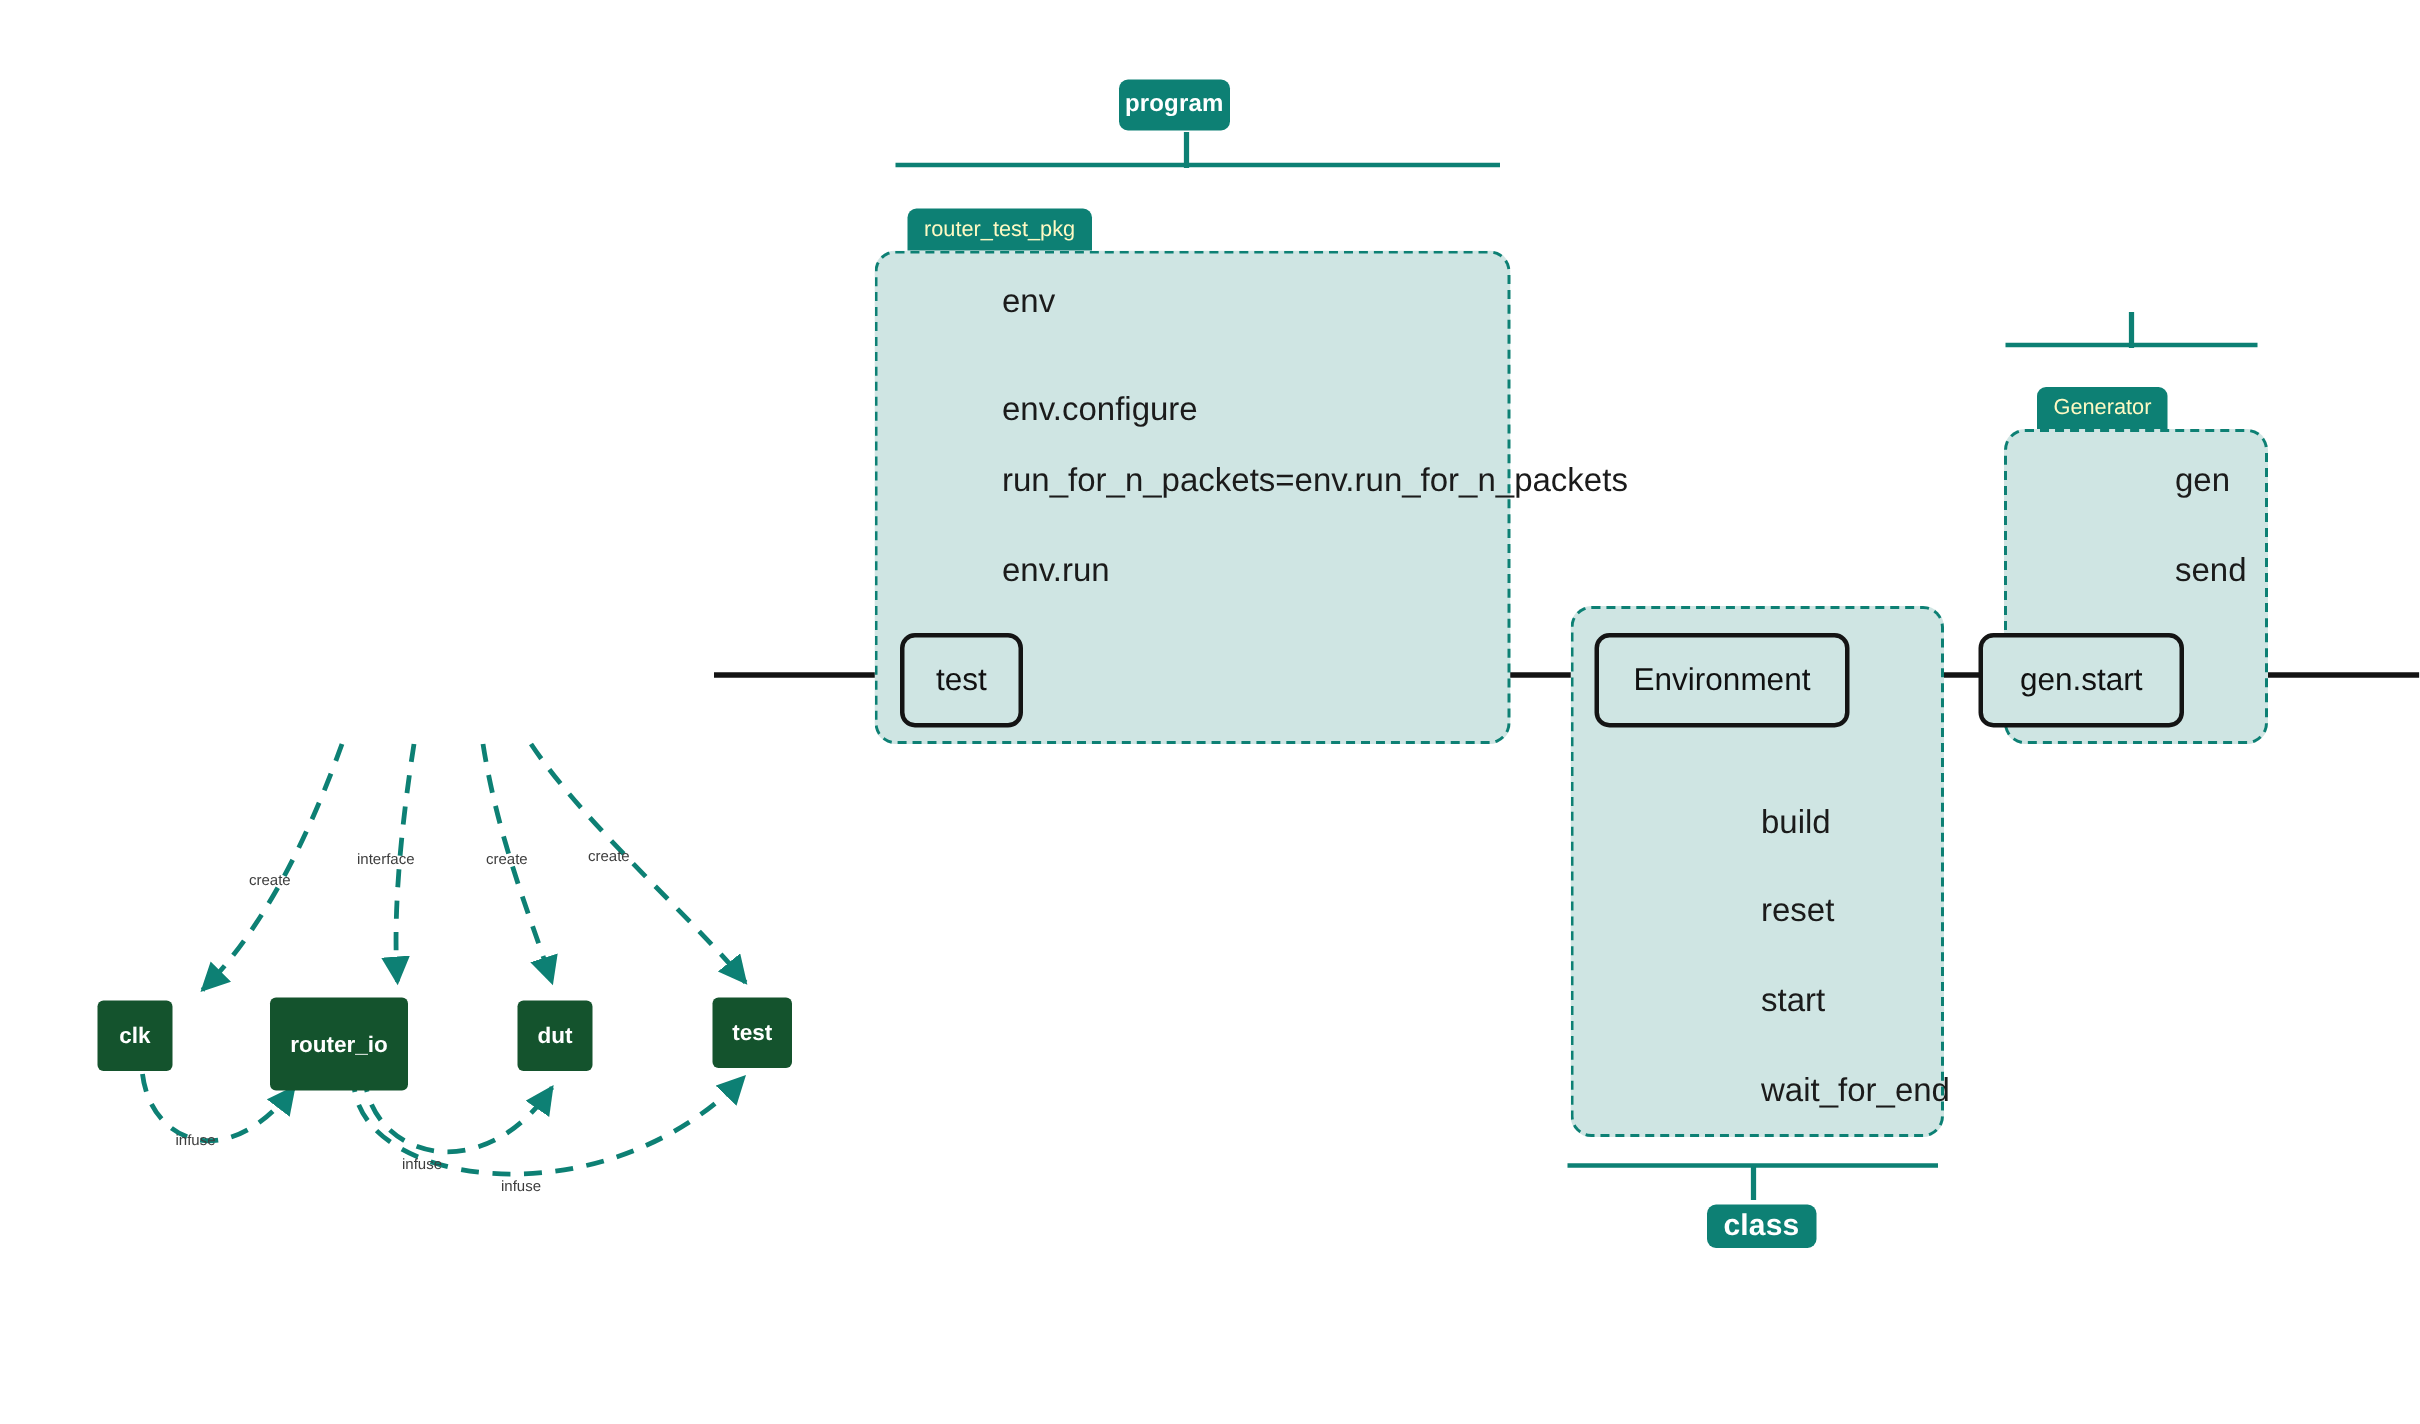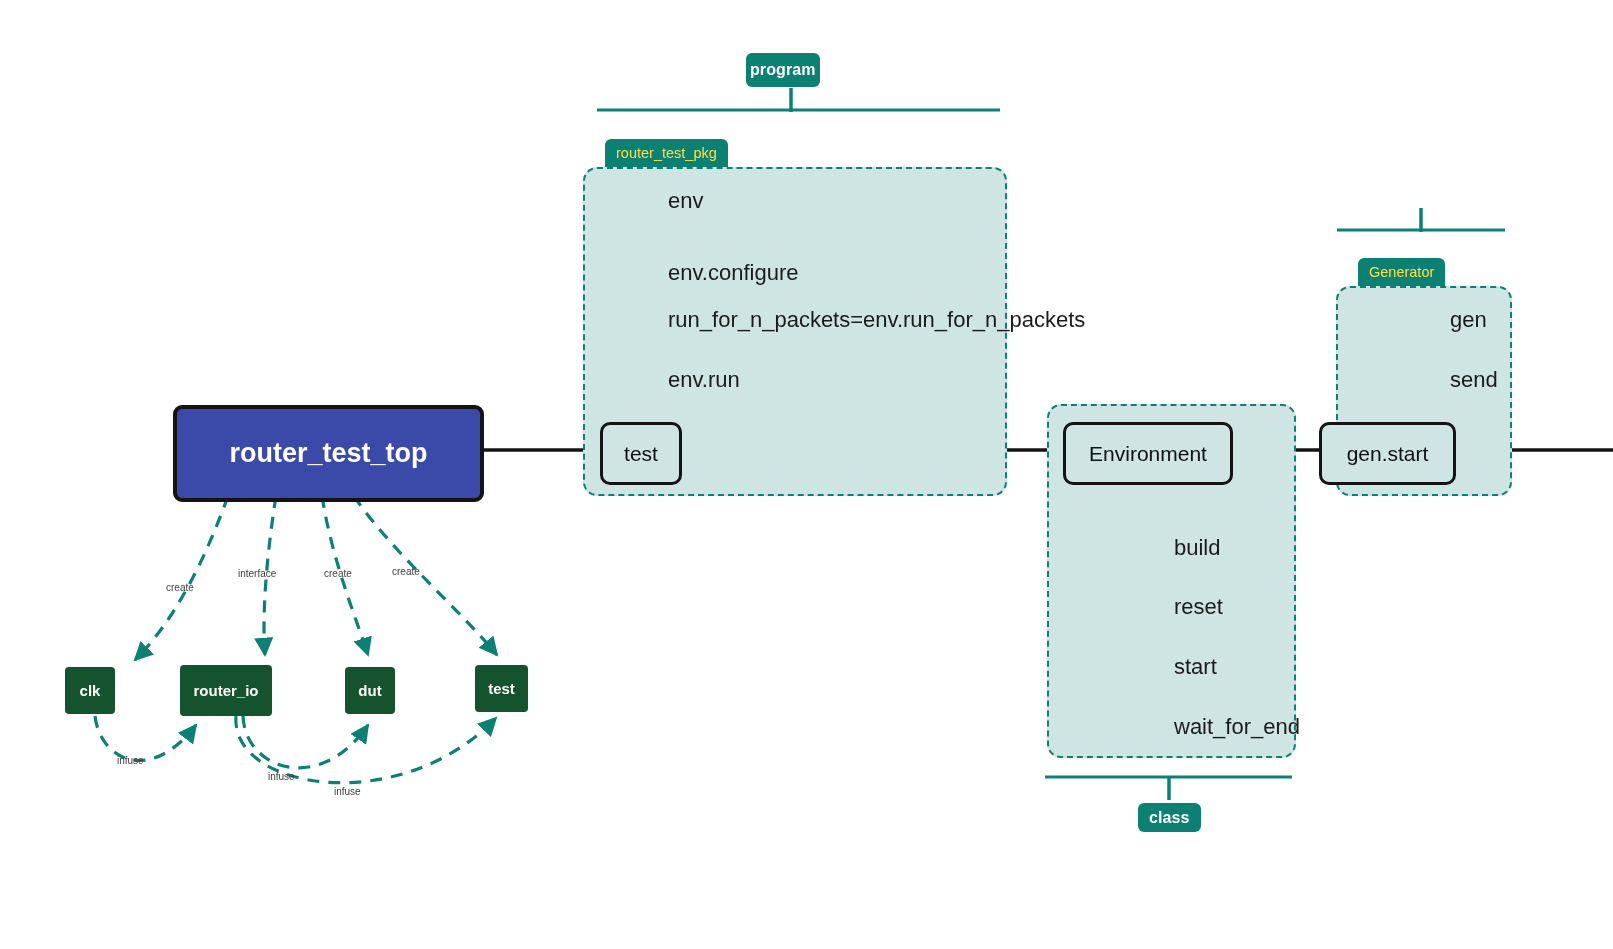--- a/index.html
+++ b/index.html
@@ -8,24 +8,24 @@
   #canvas{position:relative;width:1613px;height:949px;background:#ffffff;overflow:hidden;}
   svg.layer{position:absolute;left:0;top:0;width:1613px;height:949px;pointer-events:none;}
   
   .badge{
     position:absolute;background:#0d8074;color:#ffffff;
     border-radius:6px;font-weight:bold;
     display:flex;align-items:center;justify-content:center;
     white-space:nowrap;letter-spacing:.1px;
   }
   .badge.lg{font-size:16px;padding:0 4px;height:34px;}
-  .badge.md{font-size:16px;padding:0 11px;height:29px;}
+  .badge.md{font-size:20px;padding:0 11px;height:29px;}
   
   .grouptab{
-    position:absolute;background:#0d8074;color:#fde047;font-size:14.5px;
+    position:absolute;background:#0d8074;color:#fef9c3;font-size:14.5px;
     padding:0 11px;height:28px;border-radius:6px 6px 0 0;
     display:flex;align-items:center;white-space:nowrap;font-weight:normal;
   }
   
   .group{
     position:absolute;background:#cfe5e3;
     border:2.5px dashed #0d8074;border-radius:14px;
   }
   
   .node{
@@ -153,24 +153,23 @@
   <div class="treeitem" style="left:1174px;top:716px;">wait_for_end</div>
 
   <div class="group" style="left:1336px;top:286px;width:172px;height:206px;"></div>
   <div class="grouptab" style="left:1358px;top:258px;">Generator</div>
 
   <div class="treeitem" style="left:1450px;top:309px;">gen</div>
   <div class="treeitem" style="left:1450px;top:369px;">send</div>
 
   <div class="node" style="left:1319px;top:422px;width:131px;height:57px;">gen.start</div>
 
-  <div class="node root" style="left:173px;top:405px;width:303px;height:89px;">router_test_top</div>
 
   <div class="leaf" style="left:65px;top:667px;width:50px;height:47px;">clk</div>
-  <div class="leaf" style="left:180px;top:665px;width:92px;height:51px;">router_io</div>
+  <div class="leaf" style="left:180px;top:665px;width:92px;height:62px;">router_io</div>
   <div class="leaf" style="left:345px;top:667px;width:50px;height:47px;">dut</div>
   <div class="leaf" style="left:475px;top:665px;width:53px;height:47px;">test</div>
 
   <div class="edgelabel" style="left:166px;top:583px;">create</div>
   <div class="edgelabel" style="left:238px;top:569px;">interface</div>
   <div class="edgelabel" style="left:324px;top:569px;">create</div>
   <div class="edgelabel" style="left:392px;top:567px;">create</div>
   <div class="edgelabel" style="left:117px;top:756px;">infuse</div>
   <div class="edgelabel" style="left:268px;top:772px;">infuse</div>
   <div class="edgelabel" style="left:334px;top:787px;">infuse</div>

